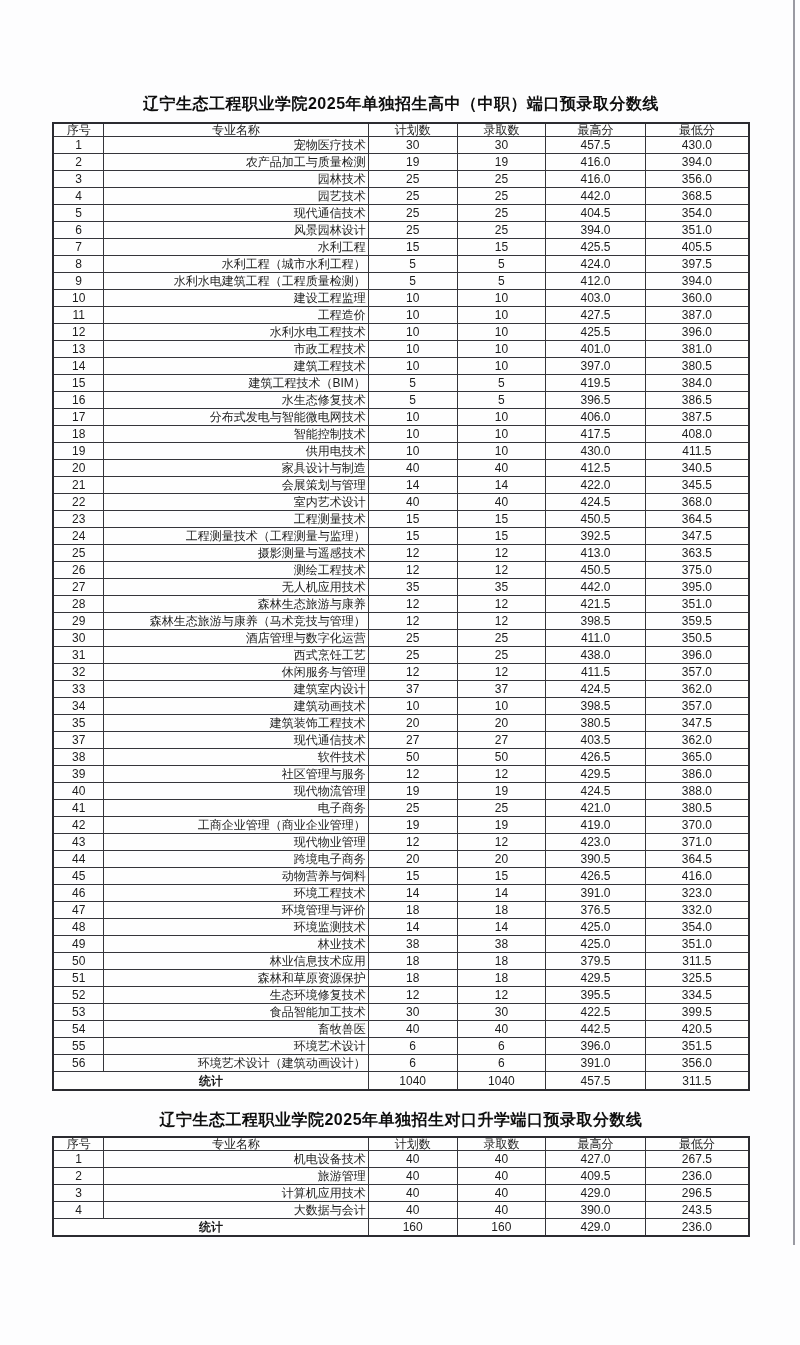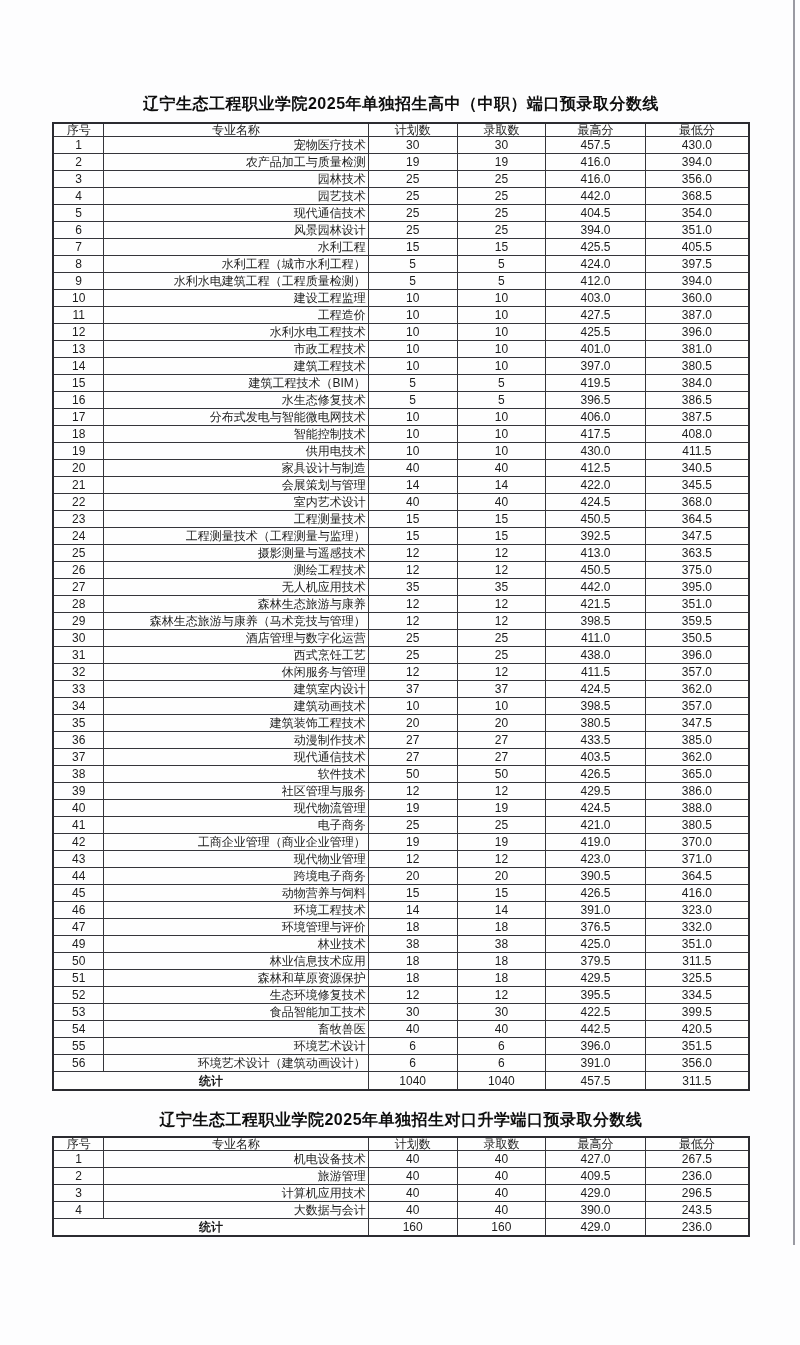--- a/index.html
+++ b/index.html
@@ -379,28 +379,20 @@
         </tr>
         <tr>
           <td>35</td>
           <td class="name-cell">建筑装饰工程技术</td>
           <td>20</td>
           <td>20</td>
           <td>380.5</td>
           <td>347.5</td>
         </tr>
         <tr>
-          <td>36</td>
-          <td class="name-cell">动漫制作技术</td>
-          <td>27</td>
-          <td>27</td>
-          <td>433.5</td>
-          <td>385.0</td>
-        </tr>
-        <tr>
           <td>37</td>
           <td class="name-cell">现代通信技术</td>
           <td>27</td>
           <td>27</td>
           <td>403.5</td>
           <td>362.0</td>
         </tr>
         <tr>
           <td>38</td>
           <td class="name-cell">软件技术</td>
@@ -473,20 +465,28 @@
           <td>391.0</td>
           <td>323.0</td>
         </tr>
         <tr>
           <td>47</td>
           <td class="name-cell">环境管理与评价</td>
           <td>18</td>
           <td>18</td>
           <td>376.5</td>
           <td>332.0</td>
+        </tr>
+        <tr>
+          <td>48</td>
+          <td class="name-cell">环境监测技术</td>
+          <td>14</td>
+          <td>14</td>
+          <td>425.0</td>
+          <td>354.0</td>
         </tr>
         <tr>
           <td>49</td>
           <td class="name-cell">林业技术</td>
           <td>38</td>
           <td>38</td>
           <td>425.0</td>
           <td>351.0</td>
         </tr>
         <tr>

